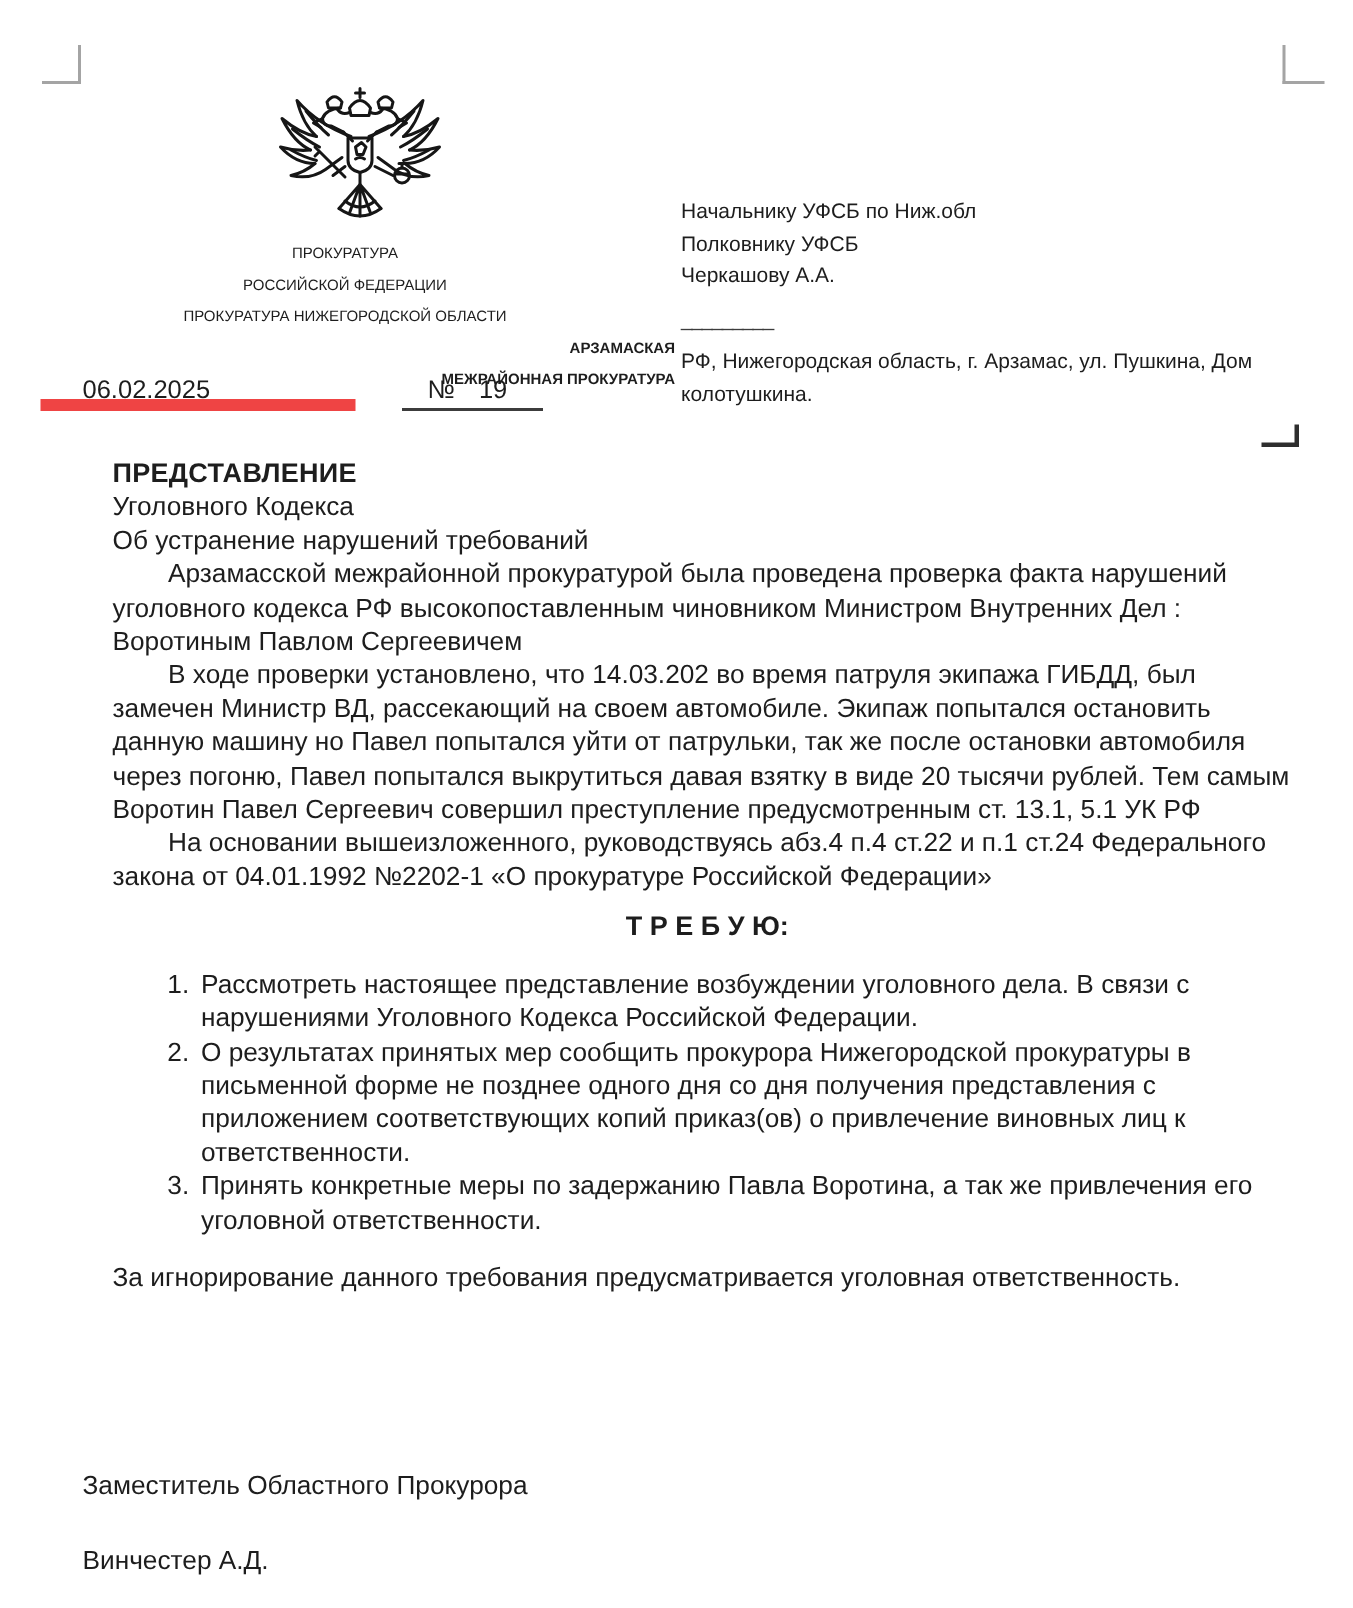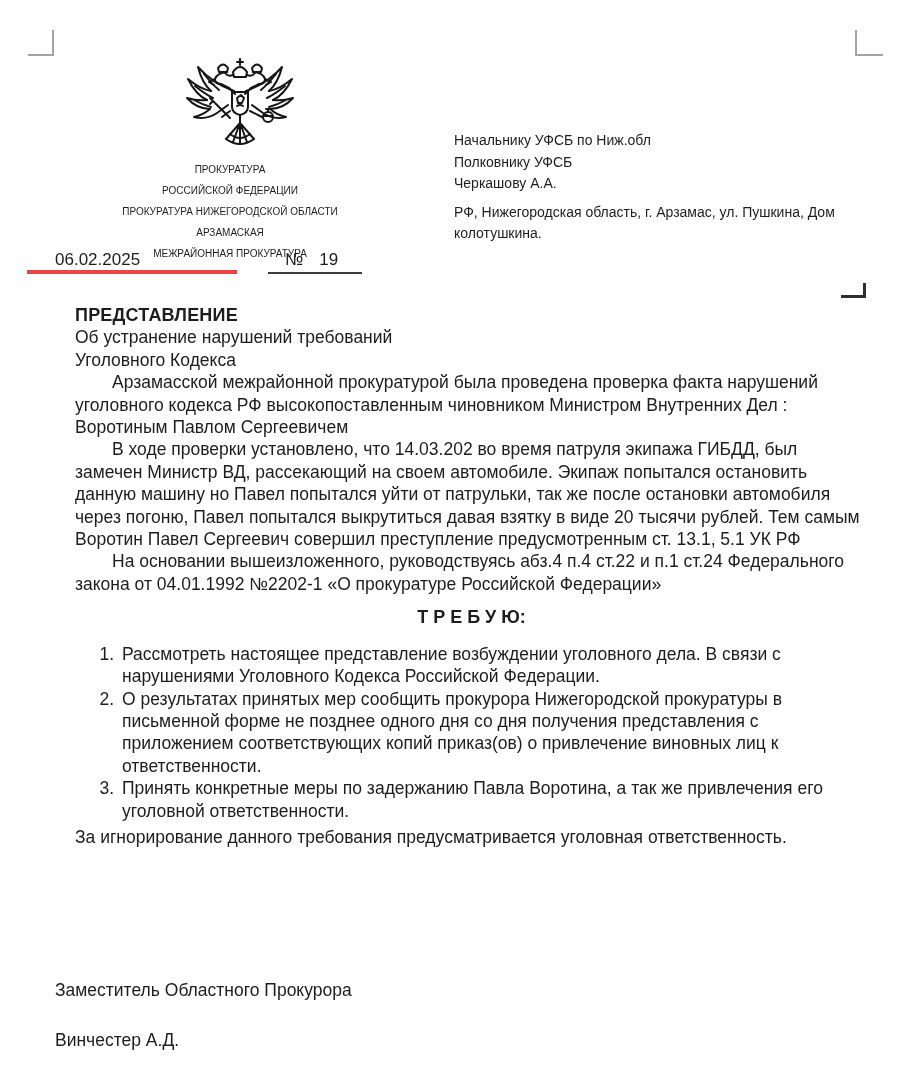--- a/index.html
+++ b/index.html
@@ -12,40 +12,40 @@
   .mark-tl { left:28px; top:30px; width:24px; height:24px;
              border-right:2px solid #a4a4a4; border-bottom:2px solid #a4a4a4; }
   .mark-tr { left:855px; top:30px; width:26px; height:24px;
              border-left:2px solid #a4a4a4; border-bottom:2px solid #a4a4a4; }
   .mark-mid { left:841px; top:283px; width:22px; height:12px;
               border-right:3px solid #2e2e2e; border-bottom:3px solid #2e2e2e; }
   
   .emblem { position:absolute; left:184px; top:57px; width:112px; height:100px; }
   .org { position:absolute; left:10px; top:159px; width:440px; text-align:center;
          font-size:10px; line-height:21px; white-space:nowrap; }
-  .org .bold { font-weight:400; }
+  .org .bold { font-weight:700;text-align:right; }
   .date-field { position:absolute; left:27px; top:250px; width:210px; height:24px;
-                border-bottom:4px solid #ef4444; font-size:17px; padding-left:28px;
+                border-bottom:8px solid #ef4444; font-size:17px; padding-left:28px;
                 box-sizing:border-box; }
   .num-field { position:absolute; left:268px; top:250px; width:94px; height:24px;
                border-bottom:2px solid #3c3c3c; font-size:17px; box-sizing:border-box;
                display:flex; gap:16px; padding-left:17px; }
   
   .recipient { position:absolute; left:454px; top:130px; width:420px;
                font-size:14px; line-height:21.5px; }
   .recipient .sep { margin-top:7px; color:#3c3c3c; letter-spacing:-1px; }
   .recipient .addr { margin-top:7px; }
   
   .doc-body { position:absolute; left:75px; top:304px; width:793px;
               font-size:17.5px; line-height:22.4px; }
   .doc-title { font-weight:700; font-size:18px; letter-spacing:0.2px; }
   .doc-body p { margin:0; }
   .indent { text-indent:37px; }
   .demand-heading { text-align:center; font-weight:700; font-size:18px; margin:11px 0 14px 0; }
-  ol.demands { margin:4px; padding-left:40px; }
+  ol.demands { margin:16px; padding-left:40px; }
   ol.demands li { padding-left:3px; }
   .signature { position:absolute; left:55px; top:979px; font-size:17.5px; line-height:22px; }
   .sig-name { margin-top:28px; }
 </style>
 </head>
 <body>
 
 <div class="page">
 
   <div class="mark mark-tl"></div>
@@ -102,27 +102,28 @@
   </div>
   <div class="num-field">
     <span>№</span>
     <span>19</span>
   </div>
 
   <div class="recipient">
     <div>Начальнику УФСБ по Ниж.обл</div>
     <div>Полковнику УФСБ</div>
     <div>Черкашову А.А.</div>
+    <div class="sep">_________</div>
     <div class="addr">РФ, Нижегородская область, г. Арзамас, ул. Пушкина, Дом колотушкина.</div>
   </div>
 
   <div class="doc-body">
     <div class="doc-title">ПРЕДСТАВЛЕНИЕ</div>
+    <p>Уголовного Кодекса</p>
     <p>Об устранение нарушений требований</p>
-    <p>Уголовного Кодекса</p>
     <p class="indent">Арзамасской межрайонной прокуратурой была проведена проверка факта нарушений уголовного кодекса РФ высокопоставленным чиновником Министром Внутренних Дел :</p>
     <p>Воротиным Павлом Сергеевичем</p>
     <p class="indent">В ходе проверки установлено, что 14.03.202 во время патруля экипажа ГИБДД, был замечен Министр ВД, рассекающий на своем автомобиле. Экипаж попытался остановить данную машину но Павел попытался уйти от патрульки, так же после остановки автомобиля через погоню, Павел попытался выкрутиться давая взятку в виде 20 тысячи рублей. Тем самым Воротин Павел Сергеевич совершил преступление предусмотренным ст. 13.1, 5.1 УК РФ</p>
     <p class="indent">На основании вышеизложенного, руководствуясь абз.4 п.4 ст.22 и п.1 ст.24 Федерального закона от 04.01.1992 №2202-1 «О прокуратуре Российской Федерации»</p>
 
     <div class="demand-heading">Т Р Е Б У Ю:</div>
     <ol class="demands">
       <li>Рассмотреть настоящее представление возбуждении уголовного дела. В связи с нарушениями Уголовного Кодекса Российской Федерации.</li>
       <li>О результатах принятых мер сообщить прокурора Нижегородской прокуратуры в письменной форме не позднее одного дня со дня получения представления с приложением соответствующих копий приказ(ов) о привлечение виновных лиц к ответственности.</li>
       <li>Принять конкретные меры по задержанию Павла Воротина, а так же привлечения его уголовной ответственности.</li>

